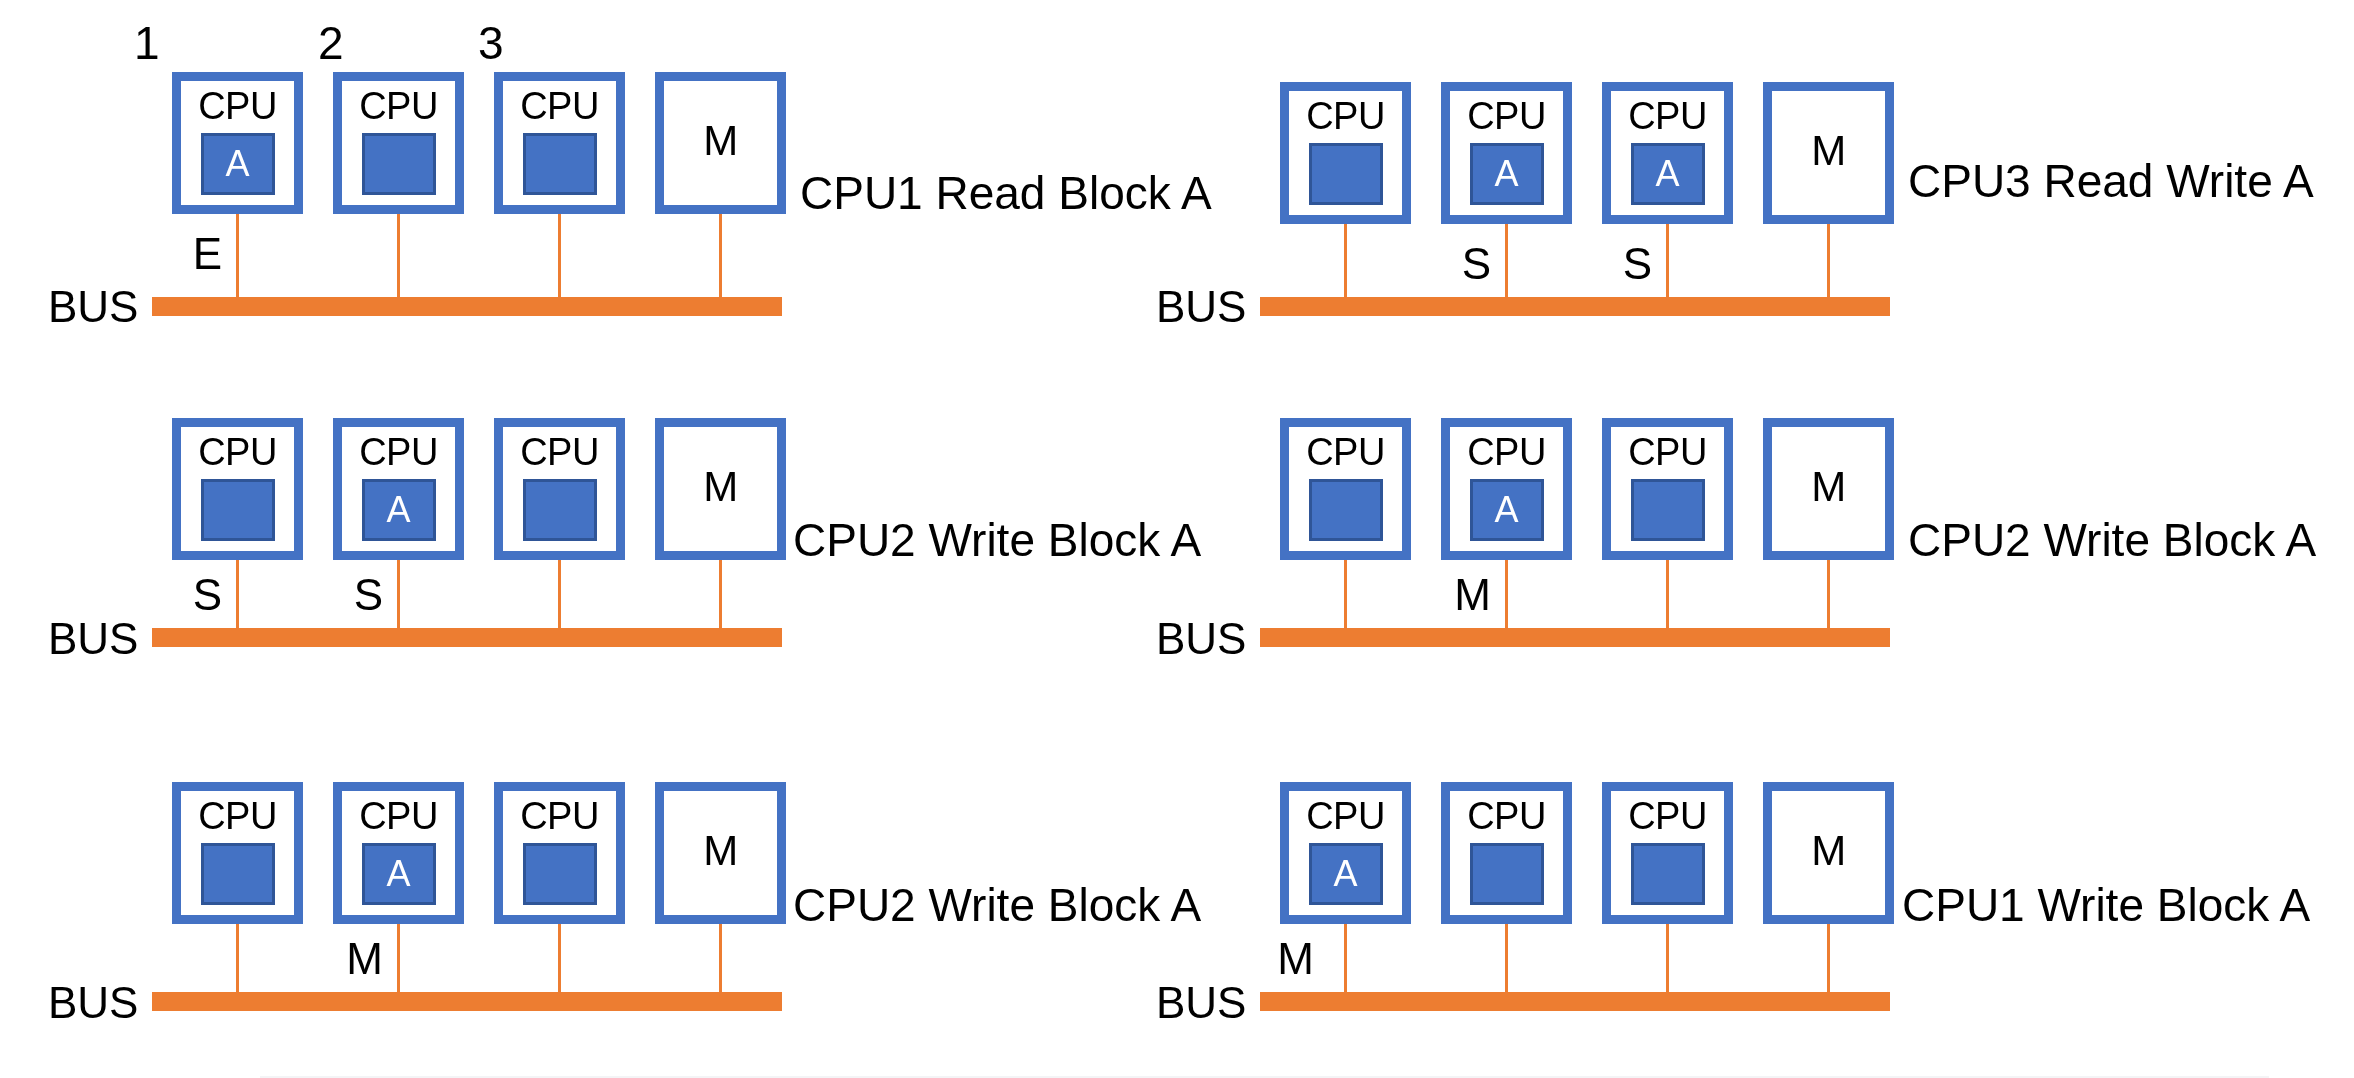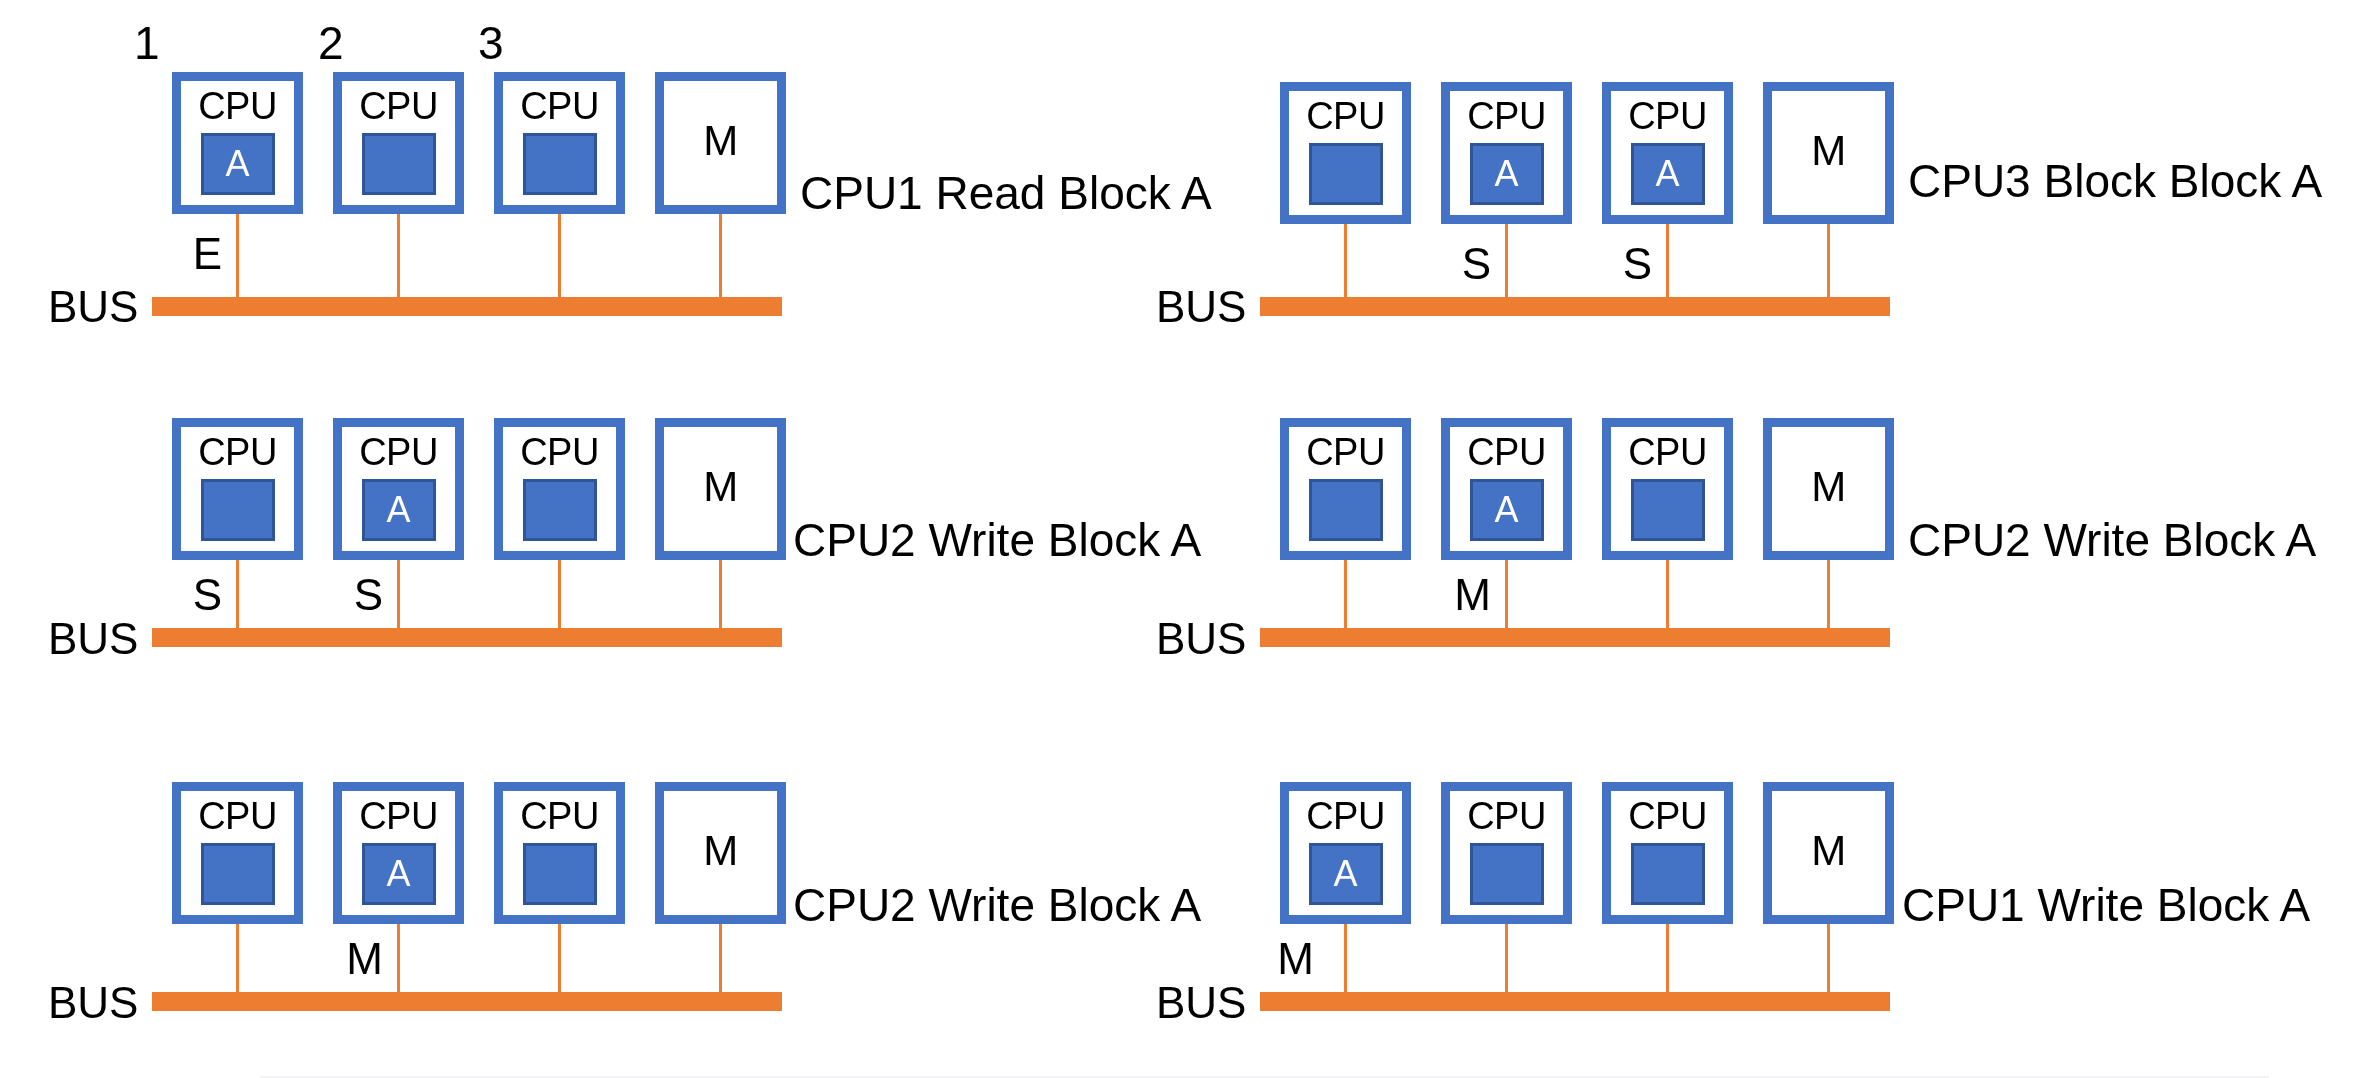--- a/index.html
+++ b/index.html
@@ -182,21 +182,21 @@
     <div class="wire" style="left:1666px; top:224px; height:82px;"></div>
     <div class="wire" style="left:1827px; top:224px; height:82px;"></div>
 
     <div class="state" style="left:1278px; top:242px; width:52px;"></div>
     <div class="state" style="left:1439px; top:242px; width:52px;">S</div>
     <div class="state" style="left:1600px; top:242px; width:52px;">S</div>
 
     <div class="bus-bar" style="left:1260px; top:297px; width:630px;"></div>
     <div class="bus-label" style="left:1156px; top:285px;">BUS</div>
 
-    <div class="caption" style="left:1908px; top:158px;">CPU3 Block Block A</div>
+    <div class="caption" style="left:1908px; top:158px;">CPU3 Read Write A</div>
   </div>
 
   <div class="panel" id="panel-3">
 
     <div class="node cpu" style="left:172px; top:418px; width:131px; height:142px;">
       <div class="node-title">CPU</div>
       <div class="cache"></div>
     </div>
     <div class="node cpu" style="left:333px; top:418px; width:131px; height:142px;">
       <div class="node-title">CPU</div>

